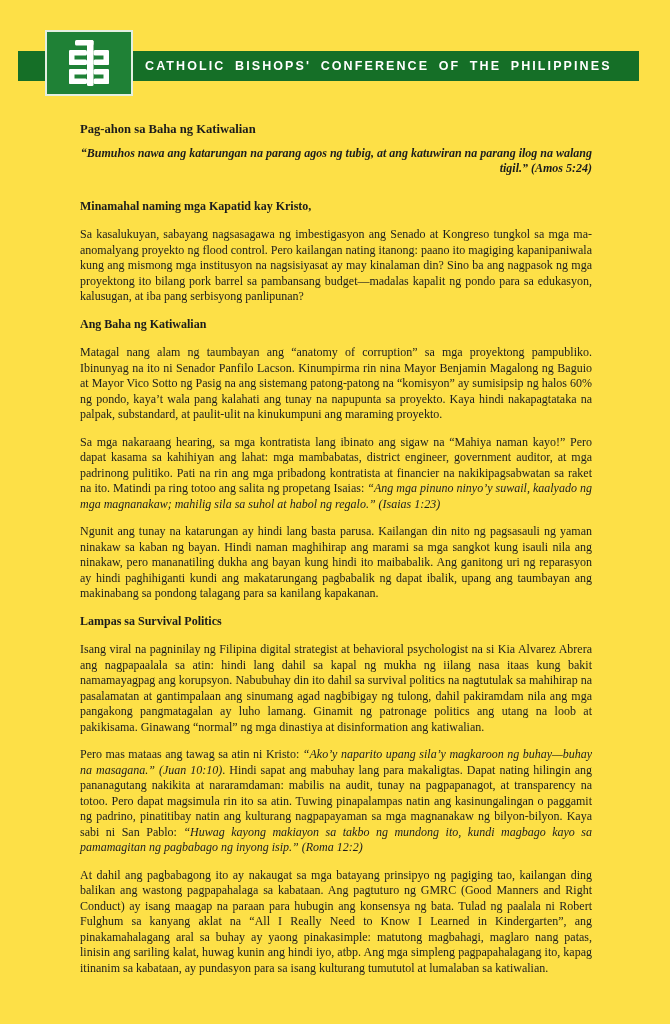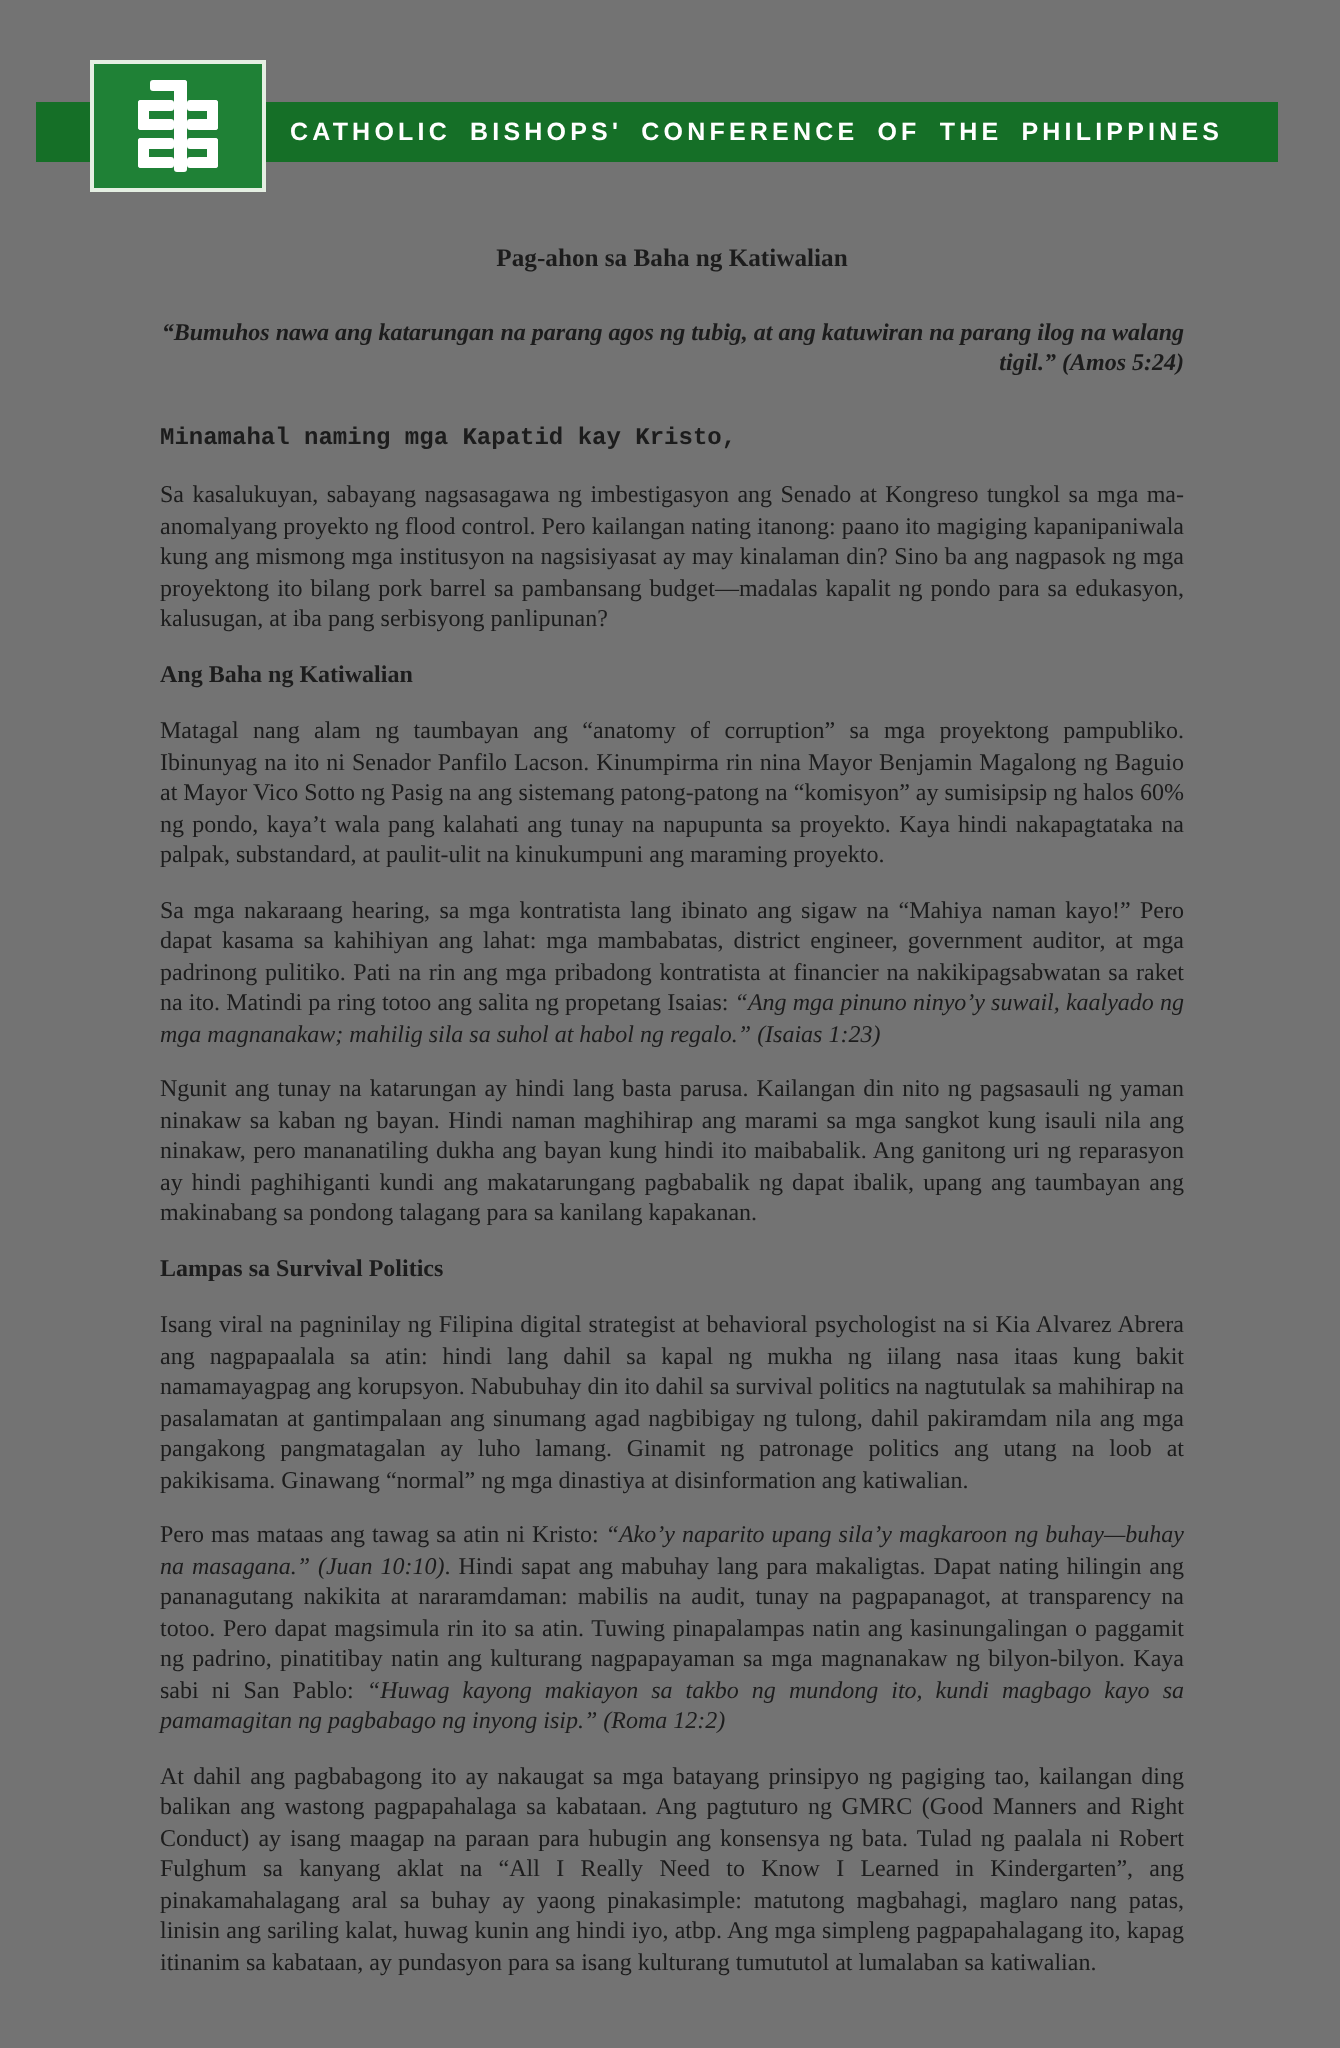--- a/index.html
+++ b/index.html
@@ -51,51 +51,50 @@
     line-height: 15.5px;
   }
   .doc p { margin: 0 0 12px 0; }
   .doc .title {
     text-align: center;
     font-weight: bold;
     font-size: 12.6px;
     margin-bottom: 13px;
   }
   .doc .subtitle {
-    text-align: center;
+    text-align: left;
     font-weight: bold;
     font-size: 12.6px;
-    margin-bottom: 21px;
+    margin-bottom: 8px;
   }
   .doc .epigraph {
     text-align: right;
     font-weight: bold;
     font-style: italic;
     margin-bottom: 22px;
   }
   .doc .salutation {
     font-weight: bold;
     margin-top: 10px;
     margin-bottom: 13px;
-    font-family: Liberation Mono, monospace;
   }
   .doc .heading {
     font-weight: bold;
     margin-top: 8px;
     margin-bottom: 13px;
   }
   .doc .para {
     text-align: justify;
   }
   .doc .italic { font-style: italic; }
 </style>
 </head>
 <body>
 
-<div class="page" style="--band-green: #156f27; --logo-green: #1f8136; background: #737373;">
+<div class="page" style="--band-green: #156f27; --logo-green: #1f8136; background: #fde047;">
 
   <div class="band">
     <span class="org-name">CATHOLIC BISHOPS' CONFERENCE OF THE PHILIPPINES</span>
   </div>
 
   <div class="logo">
     <span>
       <svg width="50" height="56" viewBox="0 0 100 100" aria-hidden="true">
         <g fill="#ffffff">
 

